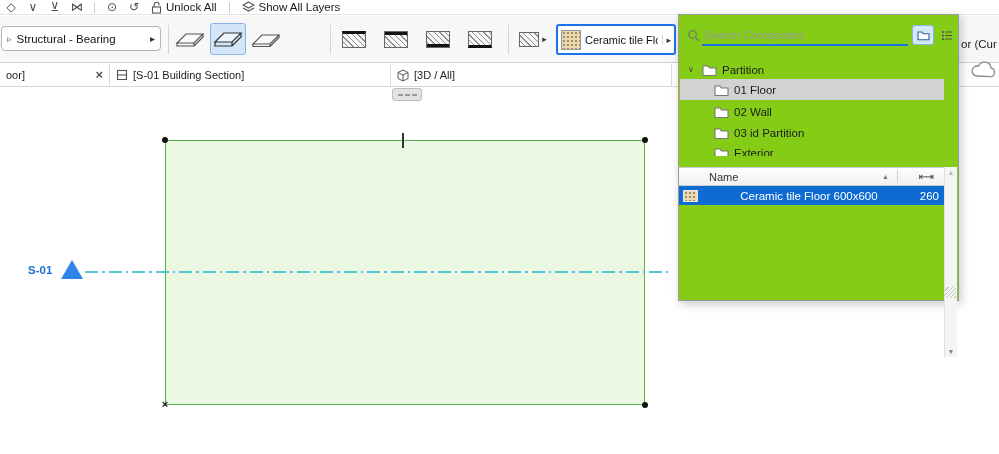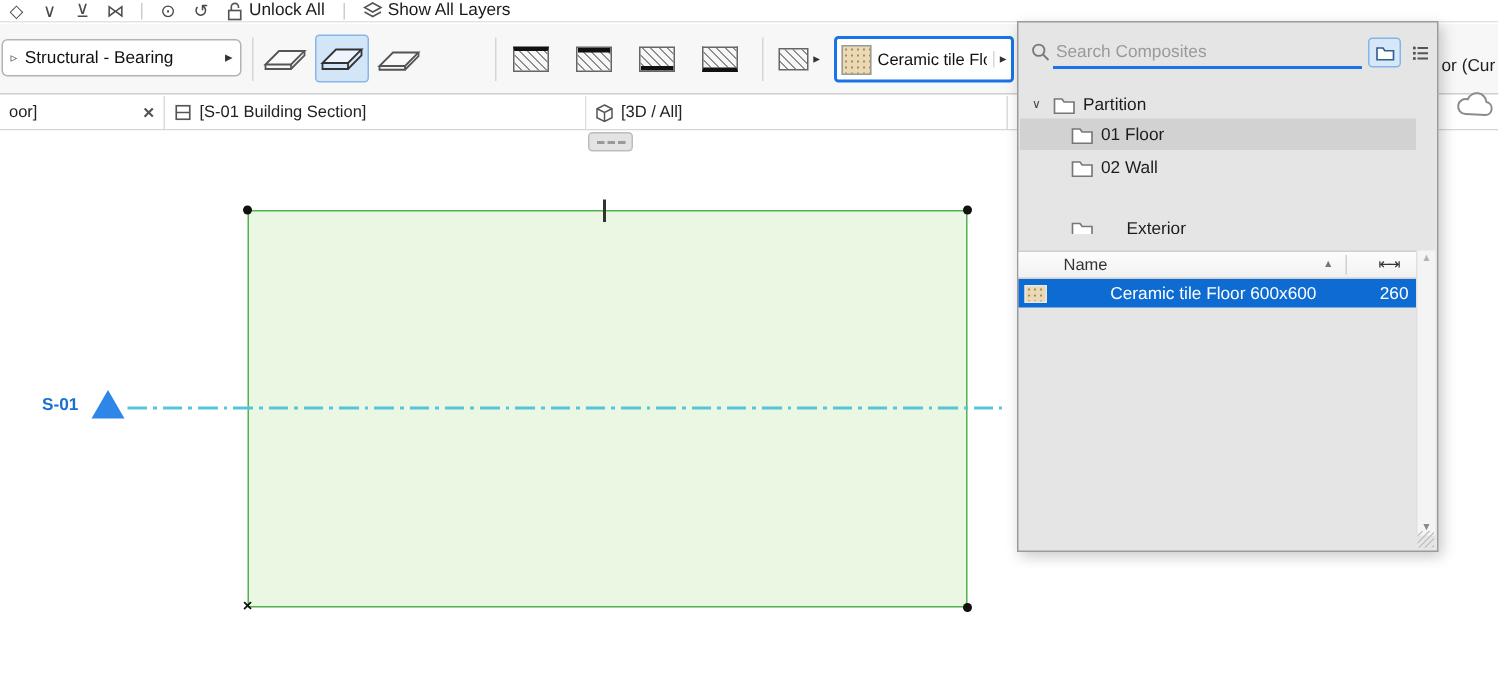--- a/index.html
+++ b/index.html
@@ -74,39 +74,39 @@
   .sectline { position:absolute; left:85px; top:184px; width:583px; height:1.5px;
           background-image:repeating-linear-gradient(to right,
             #58c4d8 0 13px, rgba(0,0,0,0) 13px 17px,
             #58c4d8 17px 19.5px, rgba(0,0,0,0) 19.5px 23.5px); }
   .sectlabel { position:absolute; left:28px; top:177px; font-size:11.5px; font-weight:600; color:#1a6fd4; }
   .secttri { position:absolute; left:61px; top:173px; width:0; height:0;
           border-left:11px solid transparent; border-right:11px solid transparent;
           border-bottom:19px solid #2e86e8; }
 
   
-  .panel { position:absolute; left:678px; top:14px; width:281px; height:354px; background:#e5e5e5;
+  .panel { position:absolute; left:678px; top:14px; width:281px; height:287px; background:#84cc16;
           border:1px solid #9b9b9b; box-shadow:2px 3px 9px rgba(0,0,0,0.22); z-index:30; }
   .searchicon { position:absolute; left:8px; top:13px; }
   .search { position:absolute; left:23px; top:10px; width:206px; height:21px; border:none;
           border-bottom:2px solid #1a73e8; font-size:11.5px; color:#222; outline:none;
           background:transparent; padding:0 2px; font-family:inherit; }
   .search::placeholder { color:#9a9a9a; }
   .viewbtn { position:absolute; top:10px; width:22px; height:20px; border-radius:3px;
           display:flex; align-items:center; justify-content:center; border:1px solid transparent; }
   .viewbtn.folderview { left:233px; background:#d6e7f8; border:1px solid #85b4e6; }
   .viewbtn.listview { left:257px; }
   .treerow { position:absolute; left:1px; right:14px; height:21px; display:flex; align-items:center;
           font-size:11.5px; color:#1c1c1c; gap:5px; }
   .treerow.root { top:44px; padding-left:8px; }
   .treerow .chev { font-size:8px; color:#444; width:9px; }
   .treerow.item { padding-left:34px; }
   .treerow.selgray { background:#d2d2d2; }
   .treerow.clip { top:129px; height:12px; overflow:hidden; align-items:flex-start; }
-  .treerow.clip .inner { display:flex; gap:22px; align-items:flex-start; margin-top:3px; }
+  .treerow.clip .inner { display:flex; gap:5px; align-items:flex-start; margin-top:3px; }
   .thead { position:absolute; left:0; top:152px; width:266px; height:19px;
           background:linear-gradient(#fdfdfd,#f1f1f1); border-top:1px solid #cfcfcf;
           border-bottom:1px solid #cfcfcf; font-size:11px; color:#333;text-align:right; }
   .thead .name-h { position:absolute; left:30px; top:3px; }
   .thead .sort { position:absolute; left:203px; top:5px; font-size:7px; color:#777; }
   .thead .colsep { position:absolute; left:218px; top:2px; width:1px; height:13px; background:#d0d0d0; }
   .thead .thickicon { position:absolute; left:240px; top:3px; font-size:10px; color:#333; letter-spacing:-2px; }
   .trow { position:absolute; left:0; top:171px; width:266px; height:19px; background:#0d6bd1;
           display:flex; align-items:center; padding:0 4px; gap:5px; color:#fff; font-size:11.5px; }
   .rowswatch { width:15px; height:12px; border:1px solid #e8e8e8; flex:none;
@@ -290,20 +290,26 @@
           <path d="M1 2 h5 l1.4 2 H14 v7.5 H1 z" fill="#fff" stroke="#777" stroke-width="1.1"></path>
         </svg>
       <span>01 Floor</span>
     </div>
     <div class="treerow item" style="top:86px">
       <svg width="15" height="12" viewBox="0 0 15 12">
           <path d="M1 2 h5 l1.4 2 H14 v7.5 H1 z" fill="#fff" stroke="#777" stroke-width="1.1"></path>
         </svg>
       <span>02 Wall</span>
     </div>
+    <div class="treerow item" style="top:107px">
+      <svg width="15" height="12" viewBox="0 0 15 12">
+          <path d="M1 2 h5 l1.4 2 H14 v7.5 H1 z" fill="#fff" stroke="#777" stroke-width="1.1"></path>
+        </svg>
+      <span>03 id Partition</span>
+    </div>
     <div class="treerow item clip">
       <span class="inner">
         <svg width="15" height="12" viewBox="0 0 15 12">
             <path d="M1 2 h5 l1.4 2 H14 v7.5 H1 z" fill="#fff" stroke="#777" stroke-width="1.1"></path>
           </svg>
         <span>Exterior</span>
       </span>
     </div>
 
     <div class="thead">

